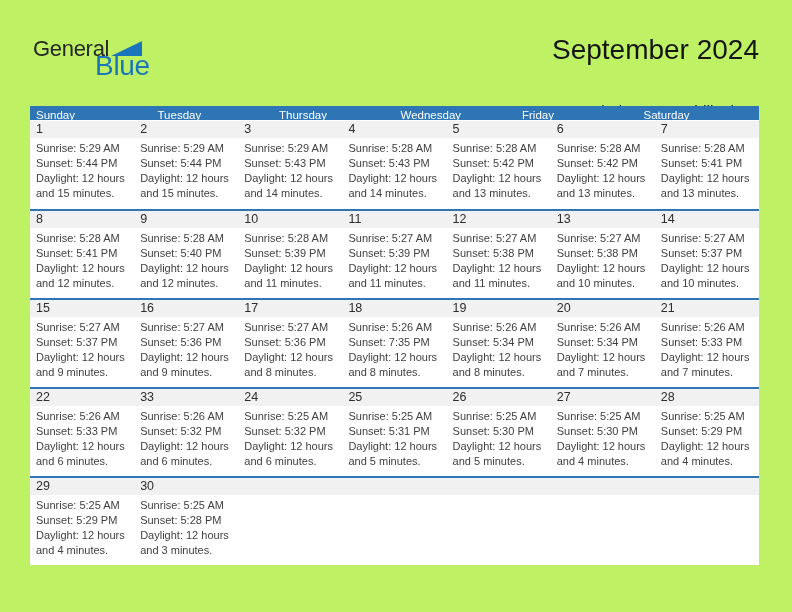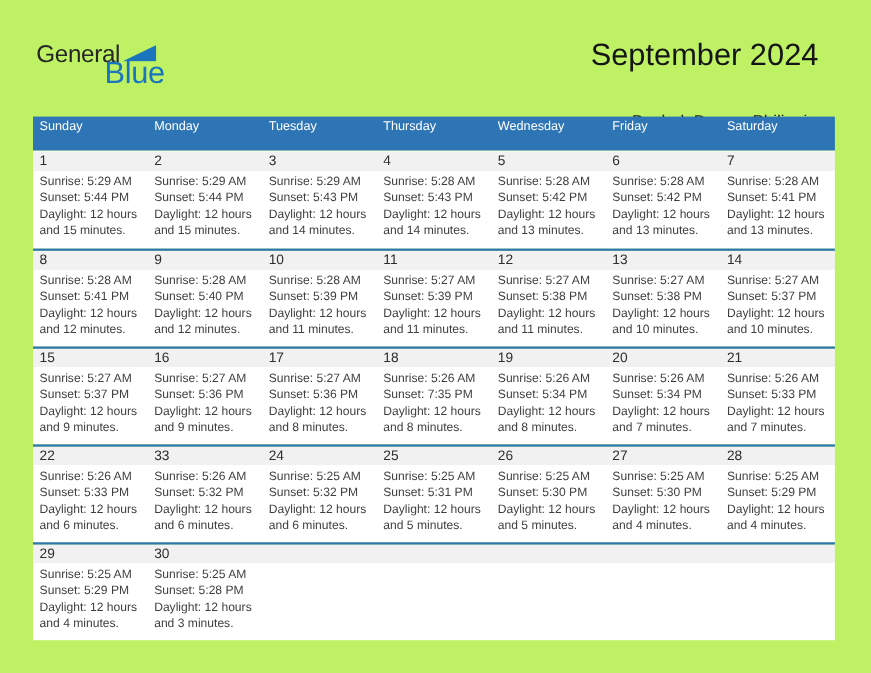--- a/index.html
+++ b/index.html
@@ -17,26 +17,26 @@
   .logo-top { font-size:22px; line-height:22px; color:#262626; letter-spacing:-0.3px; white-space:nowrap; }
   .logo-triangle {
     display:inline-block; width:31px; height:15px;
     background:var(--logo-blue,#1B75BC);
     clip-path:polygon(0 100%, 100% 0, 100% 100%);
     margin-left:2px;
   }
   .logo-bottom { font-size:28px; line-height:20px; color:var(--logo-blue,#1B75BC); margin:-4px 0 0 62px; letter-spacing:-0.3px; }
 
   
-  .title { position:absolute; top:34px; right:48px; font-size:28px; color:#151515; white-space:nowrap; }
+  .title { position:absolute; top:34px; right:33px; font-size:28px; color:#151515; white-space:nowrap; }
   .subtitle { position:absolute; top:78px; right:33px; font-size:15.5px; color:#1a1a1a; white-space:nowrap;margin-top:24px; }
 
   
   .calendar { position:absolute; left:30px; top:106px; width:729px; }
-  .weekday-row { display:flex; height:31px; background:var(--header-bar,#2E75B6); }
+  .weekday-row { display:flex; height:14px; background:var(--header-bar,#2E75B6);justify-content:flex-end; }
   .weekday { flex:1; color:#ffffff; font-size:11.5px; line-height:19px; padding-left:6px; overflow:hidden; white-space:nowrap; }
 
   .week-row {
     display:flex; height:89px;
     border-top:2px solid var(--row-divider,#2E75B6);
     background:linear-gradient(to bottom, var(--number-strip,#F1F1F1) 0, var(--number-strip,#F1F1F1) 17px, #ffffff 17px);
   }
   .weekday-row + .week-row { border-top:1px solid #ffffff; }
 
   .day-cell { flex:1; overflow:hidden; }
@@ -53,21 +53,20 @@
     <div class="logo-top"><span>General</span><span class="logo-triangle"></span></div>
     <div class="logo-bottom">Blue</div>
   </div>
 
   <div class="title">September 2024</div>
   <div class="subtitle">Buclad, Davao, Philippines</div>
 
   <div class="calendar">
     <div class="weekday-row">
       <div class="weekday">Sunday</div>
-      <div class="weekday">Monday</div>
       <div class="weekday">Tuesday</div>
       <div class="weekday">Thursday</div>
       <div class="weekday">Wednesday</div>
       <div class="weekday">Friday</div>
       <div class="weekday">Saturday</div>
     </div>
 
   <div class="week-row">
         <div class="day-cell">
           <div class="day-number">1</div>

